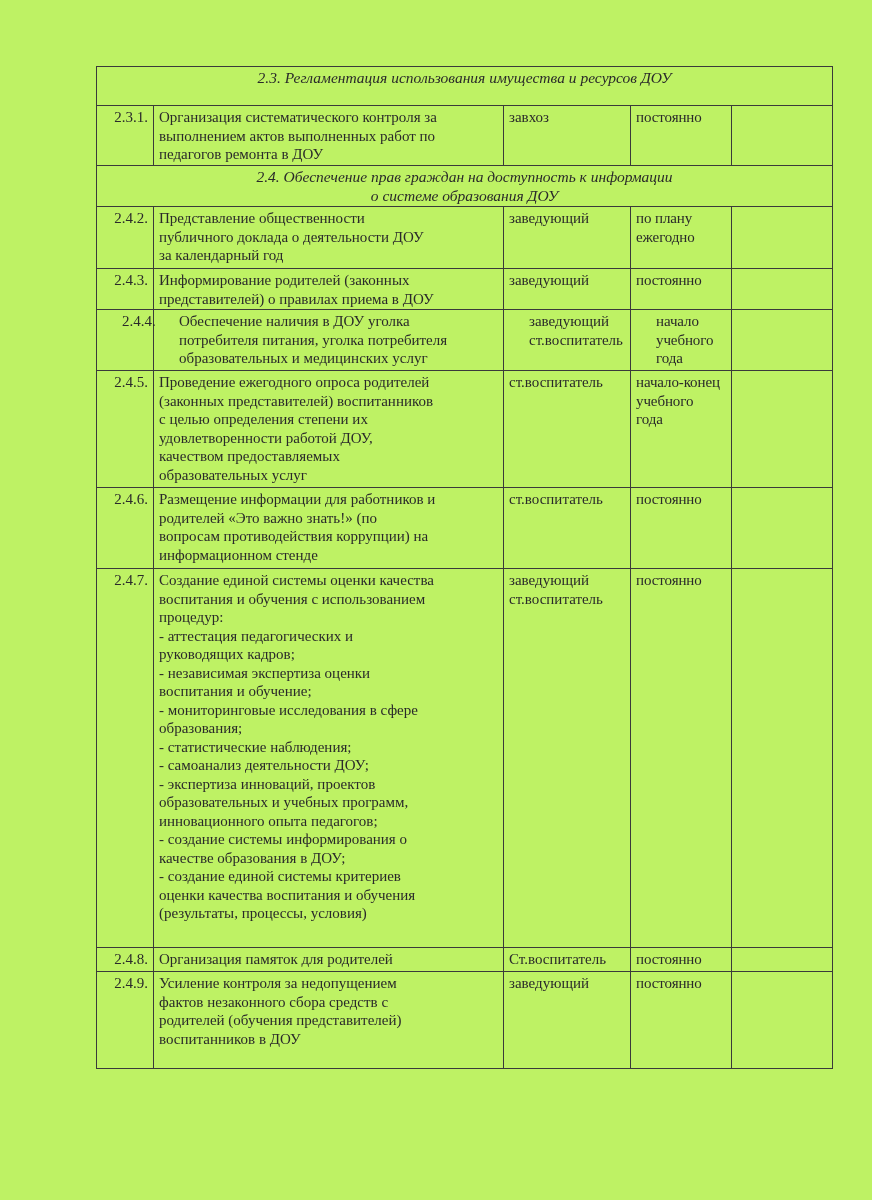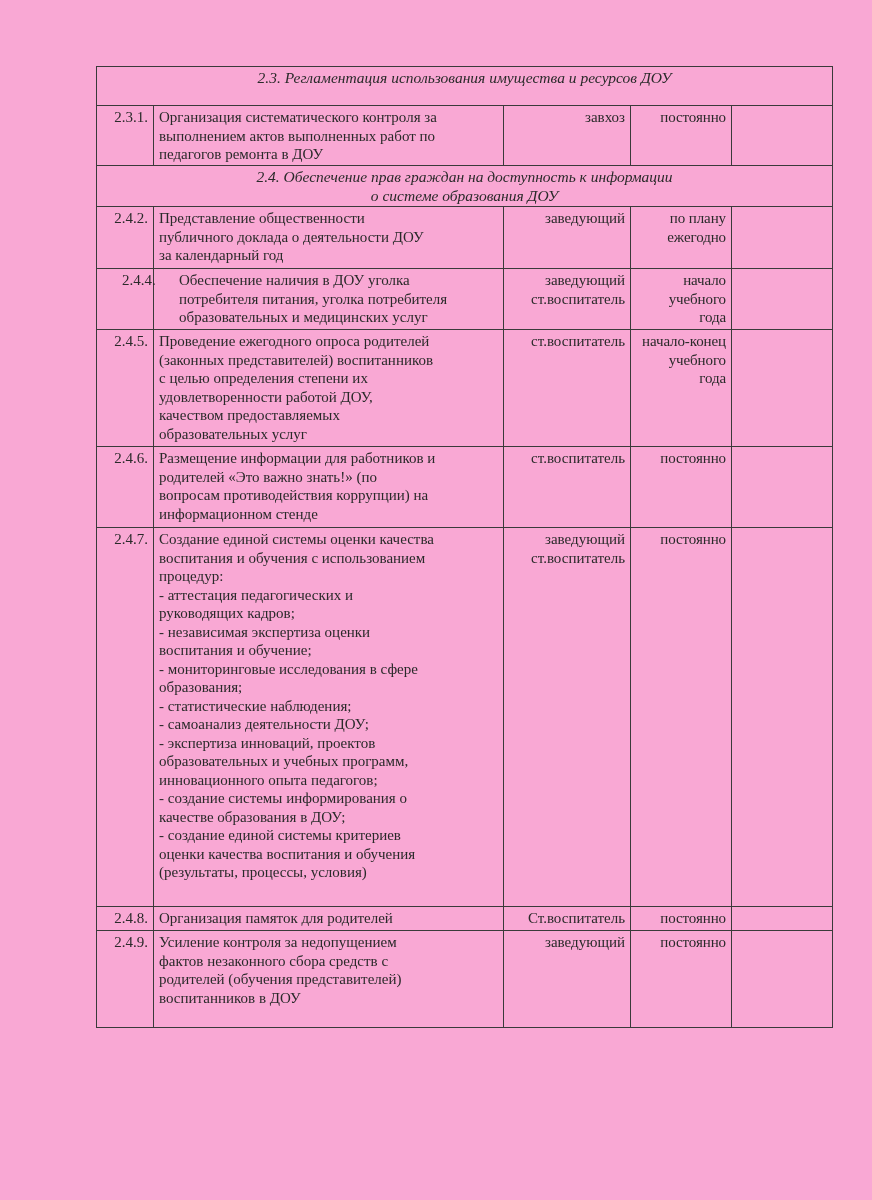--- a/index.html
+++ b/index.html
@@ -1,32 +1,32 @@
 <!DOCTYPE html>
 <html><head>
 <meta charset="utf-8">
 <style>
   html, body { margin: 0; padding: 0; background: #ffffff; }
   body { width: 872px; height: 1200px; position: relative; overflow: hidden; }
-  .page { position: absolute; left: 0; top: 0; width: 872px; height: 1200px; background: #f9a8d4; }
+  .page { position: absolute; left: 0; top: 0; width: 872px; height: 1200px; background: #bef264; }
   table.plan {
     position: absolute; left: 96px; top: 66px; width: 736px;
     border-collapse: collapse; table-layout: fixed;
     font-family: "Liberation Serif", "DejaVu Serif", serif;
     font-size: 15px; line-height: 18.5px; color: #2a2a2a;
   }
   table.plan td { border: 1.3px solid #3a3a3a; vertical-align: top; padding: 2px 5px 0 5px; }
   col.c-num { width: 57px; }
   col.c-text { width: 350px; }
   col.c-resp { width: 127px; }
   col.c-term { width: 101px; }
   col.c-note { width: 101px; }
   td.num { text-align: right; padding-left: 2px; padding-right: 2px; }
   td.text { padding-left: 10px; padding-right: 6px; }
-  td.resp, td.term { text-align: right; padding-left: 1px; padding-right: 1px; }
+  td.resp, td.term { text-align: left; padding-left: 1px; padding-right: 1px; }
   td.term { letter-spacing: -0.1px; }
   td.section { text-align: center; font-style: italic; font-size: 15.5px; vertical-align: middle; padding: 0 8px; }
   .line { display: block; }
   tr.h-sec1 td { height: 36px; }
   tr.h-231 td { height: 57px; }
   tr.h-232 td { height: 60px; }
   tr.h-sec2 td { height: 38px; }
   tr.h-241 td { height: 40px; }
   tr.h-242 td { height: 59px; }
   tr.h-243 td { height: 38px; }
@@ -86,20 +86,34 @@
           </td>
           <td class="resp">
             <span class="line">заведующий</span>
           </td>
           <td class="term">
             <span class="line">по плану</span>
             <span class="line">ежегодно</span>
           </td>
           <td class="note"></td>
         </tr>
+        <tr class="h-243">
+          <td class="num">2.4.3.</td>
+          <td class="text">
+            <span class="line">Информирование родителей (законных</span>
+            <span class="line">представителей) о правилах приема в ДОУ</span>
+          </td>
+          <td class="resp">
+            <span class="line">заведующий</span>
+          </td>
+          <td class="term">
+            <span class="line">постоянно</span>
+          </td>
+          <td class="note"></td>
+        </tr>
         <tr class="h-244">
           <td class="num">2.4.4.</td>
           <td class="text">
             <span class="line">Обеспечение наличия в ДОУ уголка</span>
             <span class="line">потребителя питания, уголка потребителя</span>
             <span class="line">образовательных и медицинских услуг</span>
           </td>
           <td class="resp">
             <span class="line">заведующий</span>
             <span class="line">ст.воспитатель</span>

